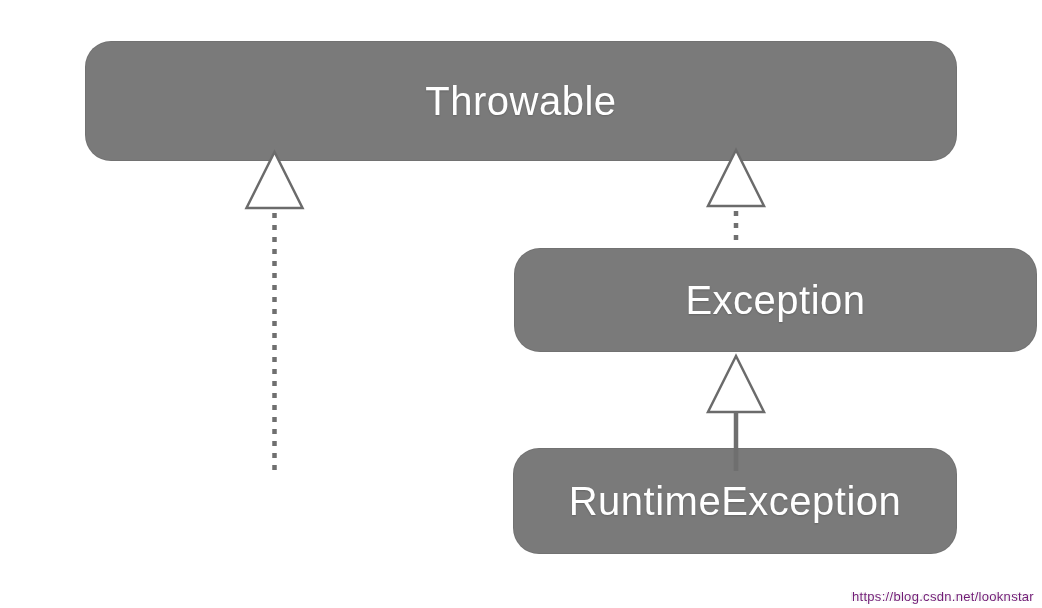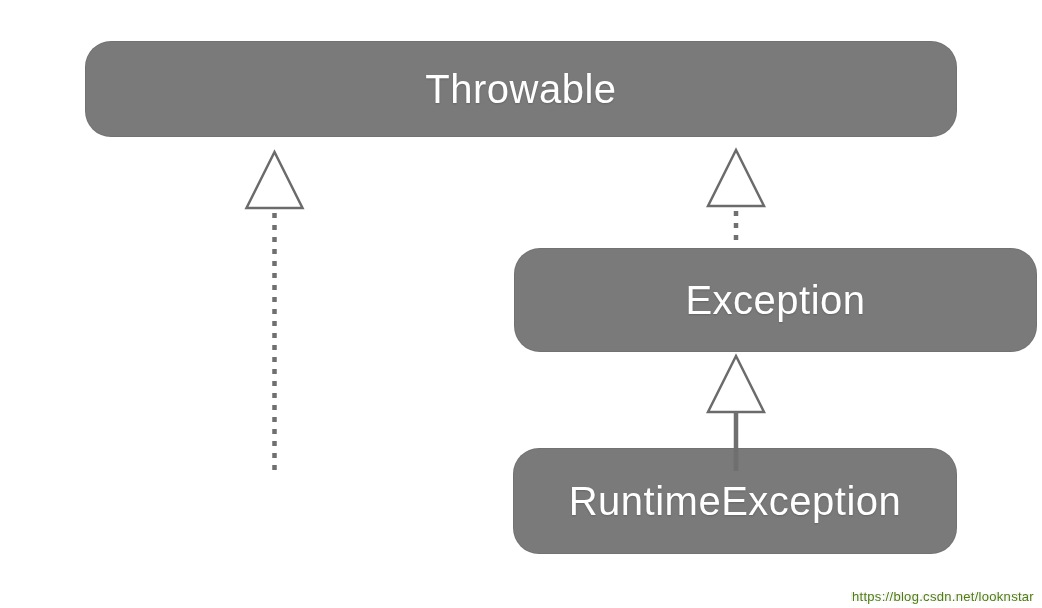--- a/index.html
+++ b/index.html
@@ -23,38 +23,38 @@
     align-items: center;
     justify-content: center;
     color: #ffffff;
     font-size: 40px;
     font-weight: 400;
     letter-spacing: 0.5px;
     text-shadow: 0 1px 2px rgba(0,0,0,0.18);
     user-select: none;
   }
 
-  .node-throwable { left: 85px;  top: 41px;  width: 872px; height: 96px; }
+  .node-throwable { left: 85px;  top: 41px;  width: 872px; height: 120px; }
   .node-exception { left: 514px; top: 248px; width: 523px; height: 104px; }
   .node-error     { left: 85px;  top: 472px; width: 383px; height: 106px; }
   .node-runtime   { left: 513px; top: 448px; width: 444px; height: 106px; }
 
   .edges-layer {
     position: absolute;
     left: 0; top: 0;
     width: 1042px; height: 608px;
     pointer-events: none;
   }
 
   .watermark {
     position: absolute;
     right: 8px;
     bottom: 4px;
     font-size: 13px;
-    color: #4d7c0f;
+    color: #701a75;
     text-shadow: -2px 0 0 #ededed;
     letter-spacing: 0.3px;
     white-space: nowrap;
     user-select: none;
   }
 </style>
 </head>
 <body>
 
 <div class="canvas">

